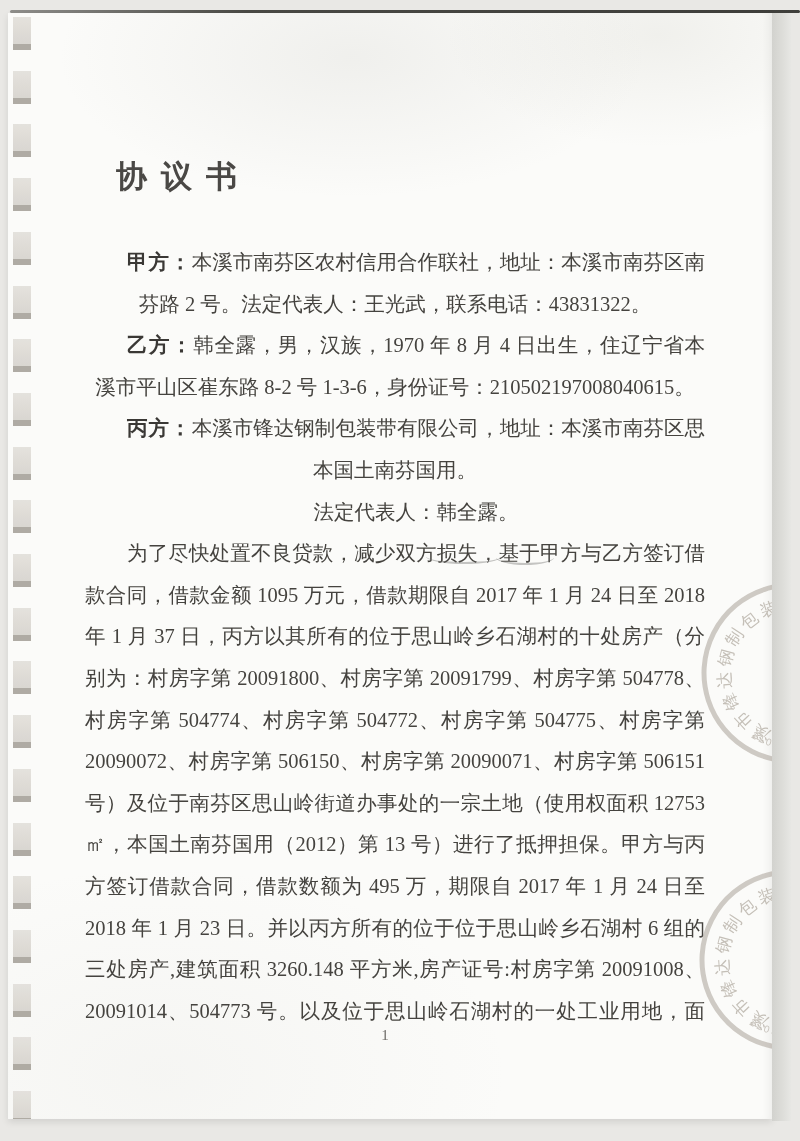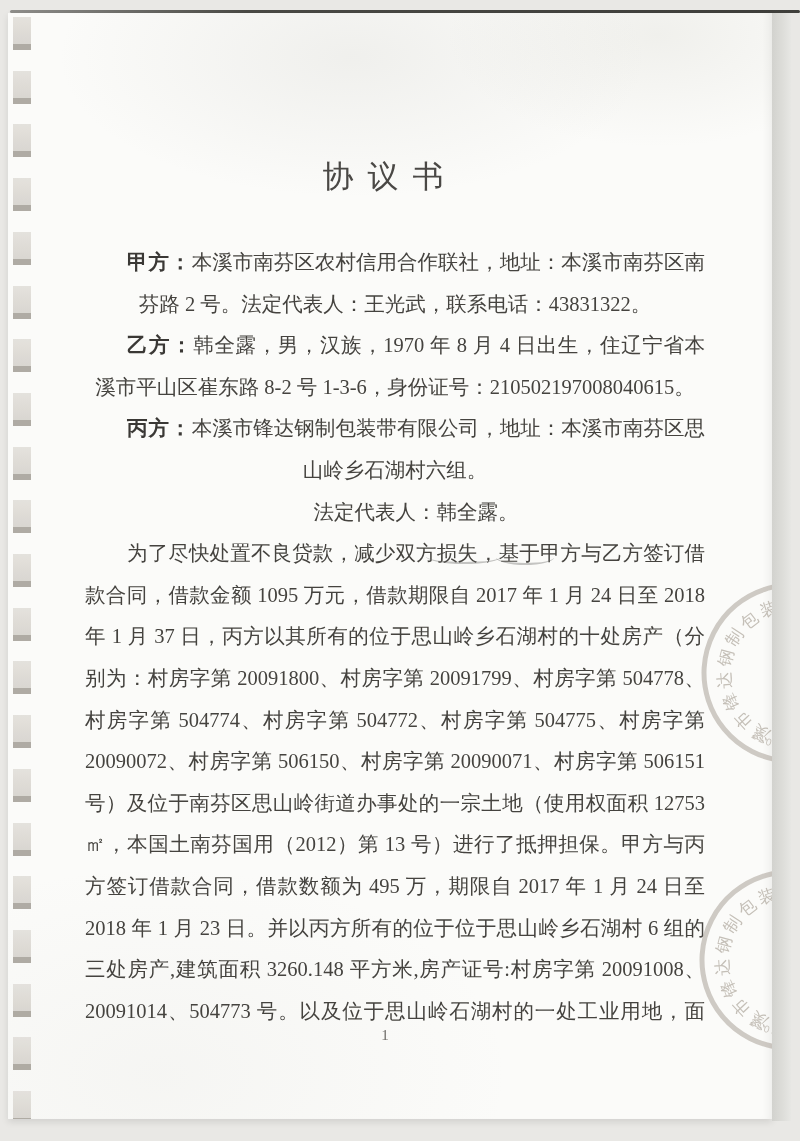--- a/index.html
+++ b/index.html
@@ -27,23 +27,23 @@
     position:absolute;left:772px;top:13px;width:19px;height:1108px;
     background:linear-gradient(90deg,#d2d2ce,#dededa 60%,#e7e7e4);
   }
   .binder-hole{
     position:absolute;left:5px;width:18px;height:27px;
     background:linear-gradient(180deg,#e3e0db,#d7d4ce);
     border-bottom:6px solid #a9a59d;
     opacity:.92;
   }
   .doc-title{
-    position:absolute;left:65px;top:143px;width:620px;
-    text-align:center;font-size:31px;letter-spacing:14px;text-indent:14px;
-    color:#4a4845;font-weight:400;
+    position:absolute;left:94px;top:143px;width:620px;
+    text-align:left;font-size:31px;letter-spacing:14px;text-indent:14px;
+    color:#4a4845;font-weight:700;
   }
   .doc-body{
     position:absolute;left:77px;top:229px;width:620px;
     font-size:20.5px;color:#45433f;
   }
   .line{height:41.6px;line-height:41.6px;white-space:normal;text-align:center;}
   .line.j{text-align:justify;text-align-last:justify;}
   .line.ind{padding-left:42px;}
   .line b{font-weight:bold;color:#3a3835;letter-spacing:1px;margin-top:40px;}
   .pencil-mark{
@@ -89,21 +89,21 @@
     </div>
 
   <div class="doc-title">协议书</div>
 
   <div class="doc-body">
       <div class="line j ind"><b>甲方：</b>本溪市南芬区农村信用合作联社，地址：本溪市南芬区南</div>
       <div class="line">芬路 2 号。法定代表人：王光武，联系电话：43831322。</div>
       <div class="line j ind"><b>乙方：</b>韩全露，男，汉族，1970 年 8 月 4 日出生，住辽宁省本</div>
       <div class="line">溪市平山区崔东路 8-2 号 1-3-6，身份证号：210502197008040615。</div>
       <div class="line j ind"><b>丙方：</b>本溪市锋达钢制包装带有限公司，地址：本溪市南芬区思</div>
-      <div class="line">山岭乡石湖村六组。</div>
+      <div class="line">本国土南芬国用。</div>
       <div class="line ind">法定代表人：韩全露。</div>
       <div class="line j ind">为了尽快处置不良贷款，减少双方损失，基于甲方与乙方签订借</div>
       <div class="line j">款合同，借款金额 1095 万元，借款期限自 2017 年 1 月 24 日至 2018</div>
       <div class="line j">年 1 月 37 日，丙方以其所有的位于思山岭乡石湖村的十处房产（分</div>
       <div class="line j">别为：村房字第 20091800、村房字第 20091799、村房字第 504778、</div>
       <div class="line j">村房字第 504774、村房字第 504772、村房字第 504775、村房字第</div>
       <div class="line j">20090072、村房字第 506150、村房字第 20090071、村房字第 506151</div>
       <div class="line j">号）及位于南芬区思山岭街道办事处的一宗土地（使用权面积 12753</div>
       <div class="line j">㎡，本国土南芬国用（2012）第 13 号）进行了抵押担保。甲方与丙</div>
       <div class="line j">方签订借款合同，借款数额为 495 万，期限自 2017 年 1 月 24 日至</div>

